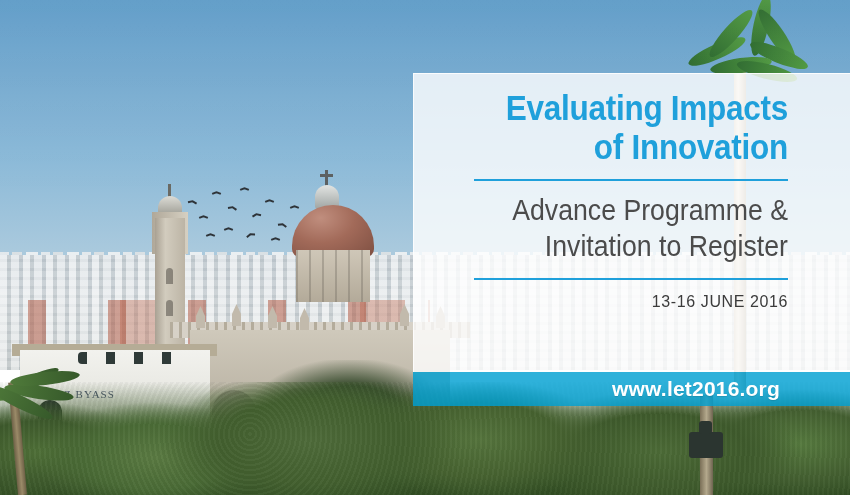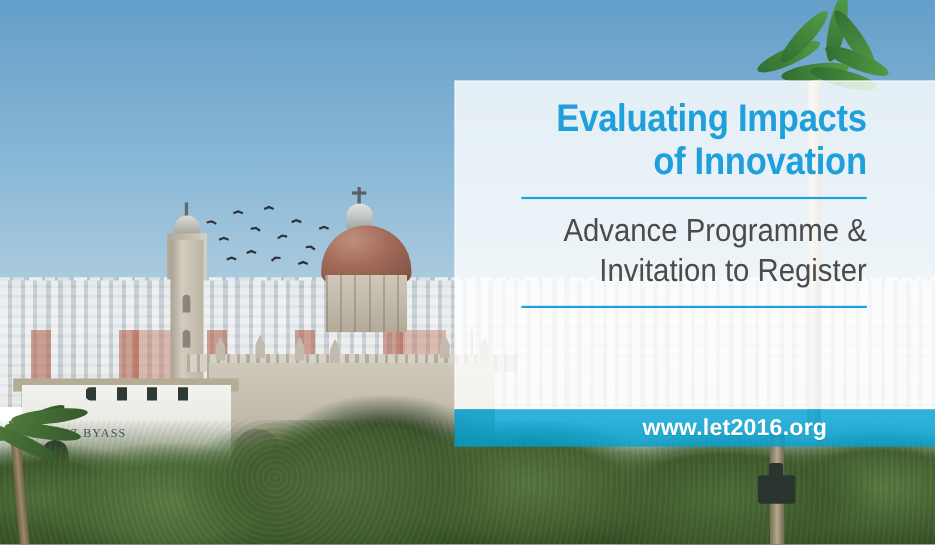--- a/index.html
+++ b/index.html
@@ -292,21 +292,21 @@
     position:absolute; left:413px; top:372px; width:437px; height:34px;
     background:rgba(0,160,210,.82);
     display:flex; align-items:center; justify-content:flex-end;
   }
   .urlbar span{
     color:#ffffff;
     font-family:"Liberation Sans", sans-serif;
     font-weight:bold;
     font-size:21px;
     letter-spacing:.2px;
-    padding-right:98px;
+    padding-right:70px;
     text-shadow:0 1px 1px rgba(0,0,0,.12);
   }
 </style>
 </head>
 <body>
 
 <div id="banner">
 
   <div class="photo">
 
@@ -392,20 +392,21 @@
       <div class="title">Evaluating Impacts</div>
       <div class="title">of Innovation</div>
 
       <div class="rule"></div>
 
       <div class="subtitle">Advance Programme &amp;</div>
       <div class="subtitle" style="margin-top:0;">Invitation to Register</div>
 
       <div class="rule two"></div>
 
+      <div class="meta">13-16 JUNE 2016</div>
 
     </div>
   </div>
 
   <div class="urlbar">
     <span>www.let2016.org</span>
   </div>
 
 </div>
 

